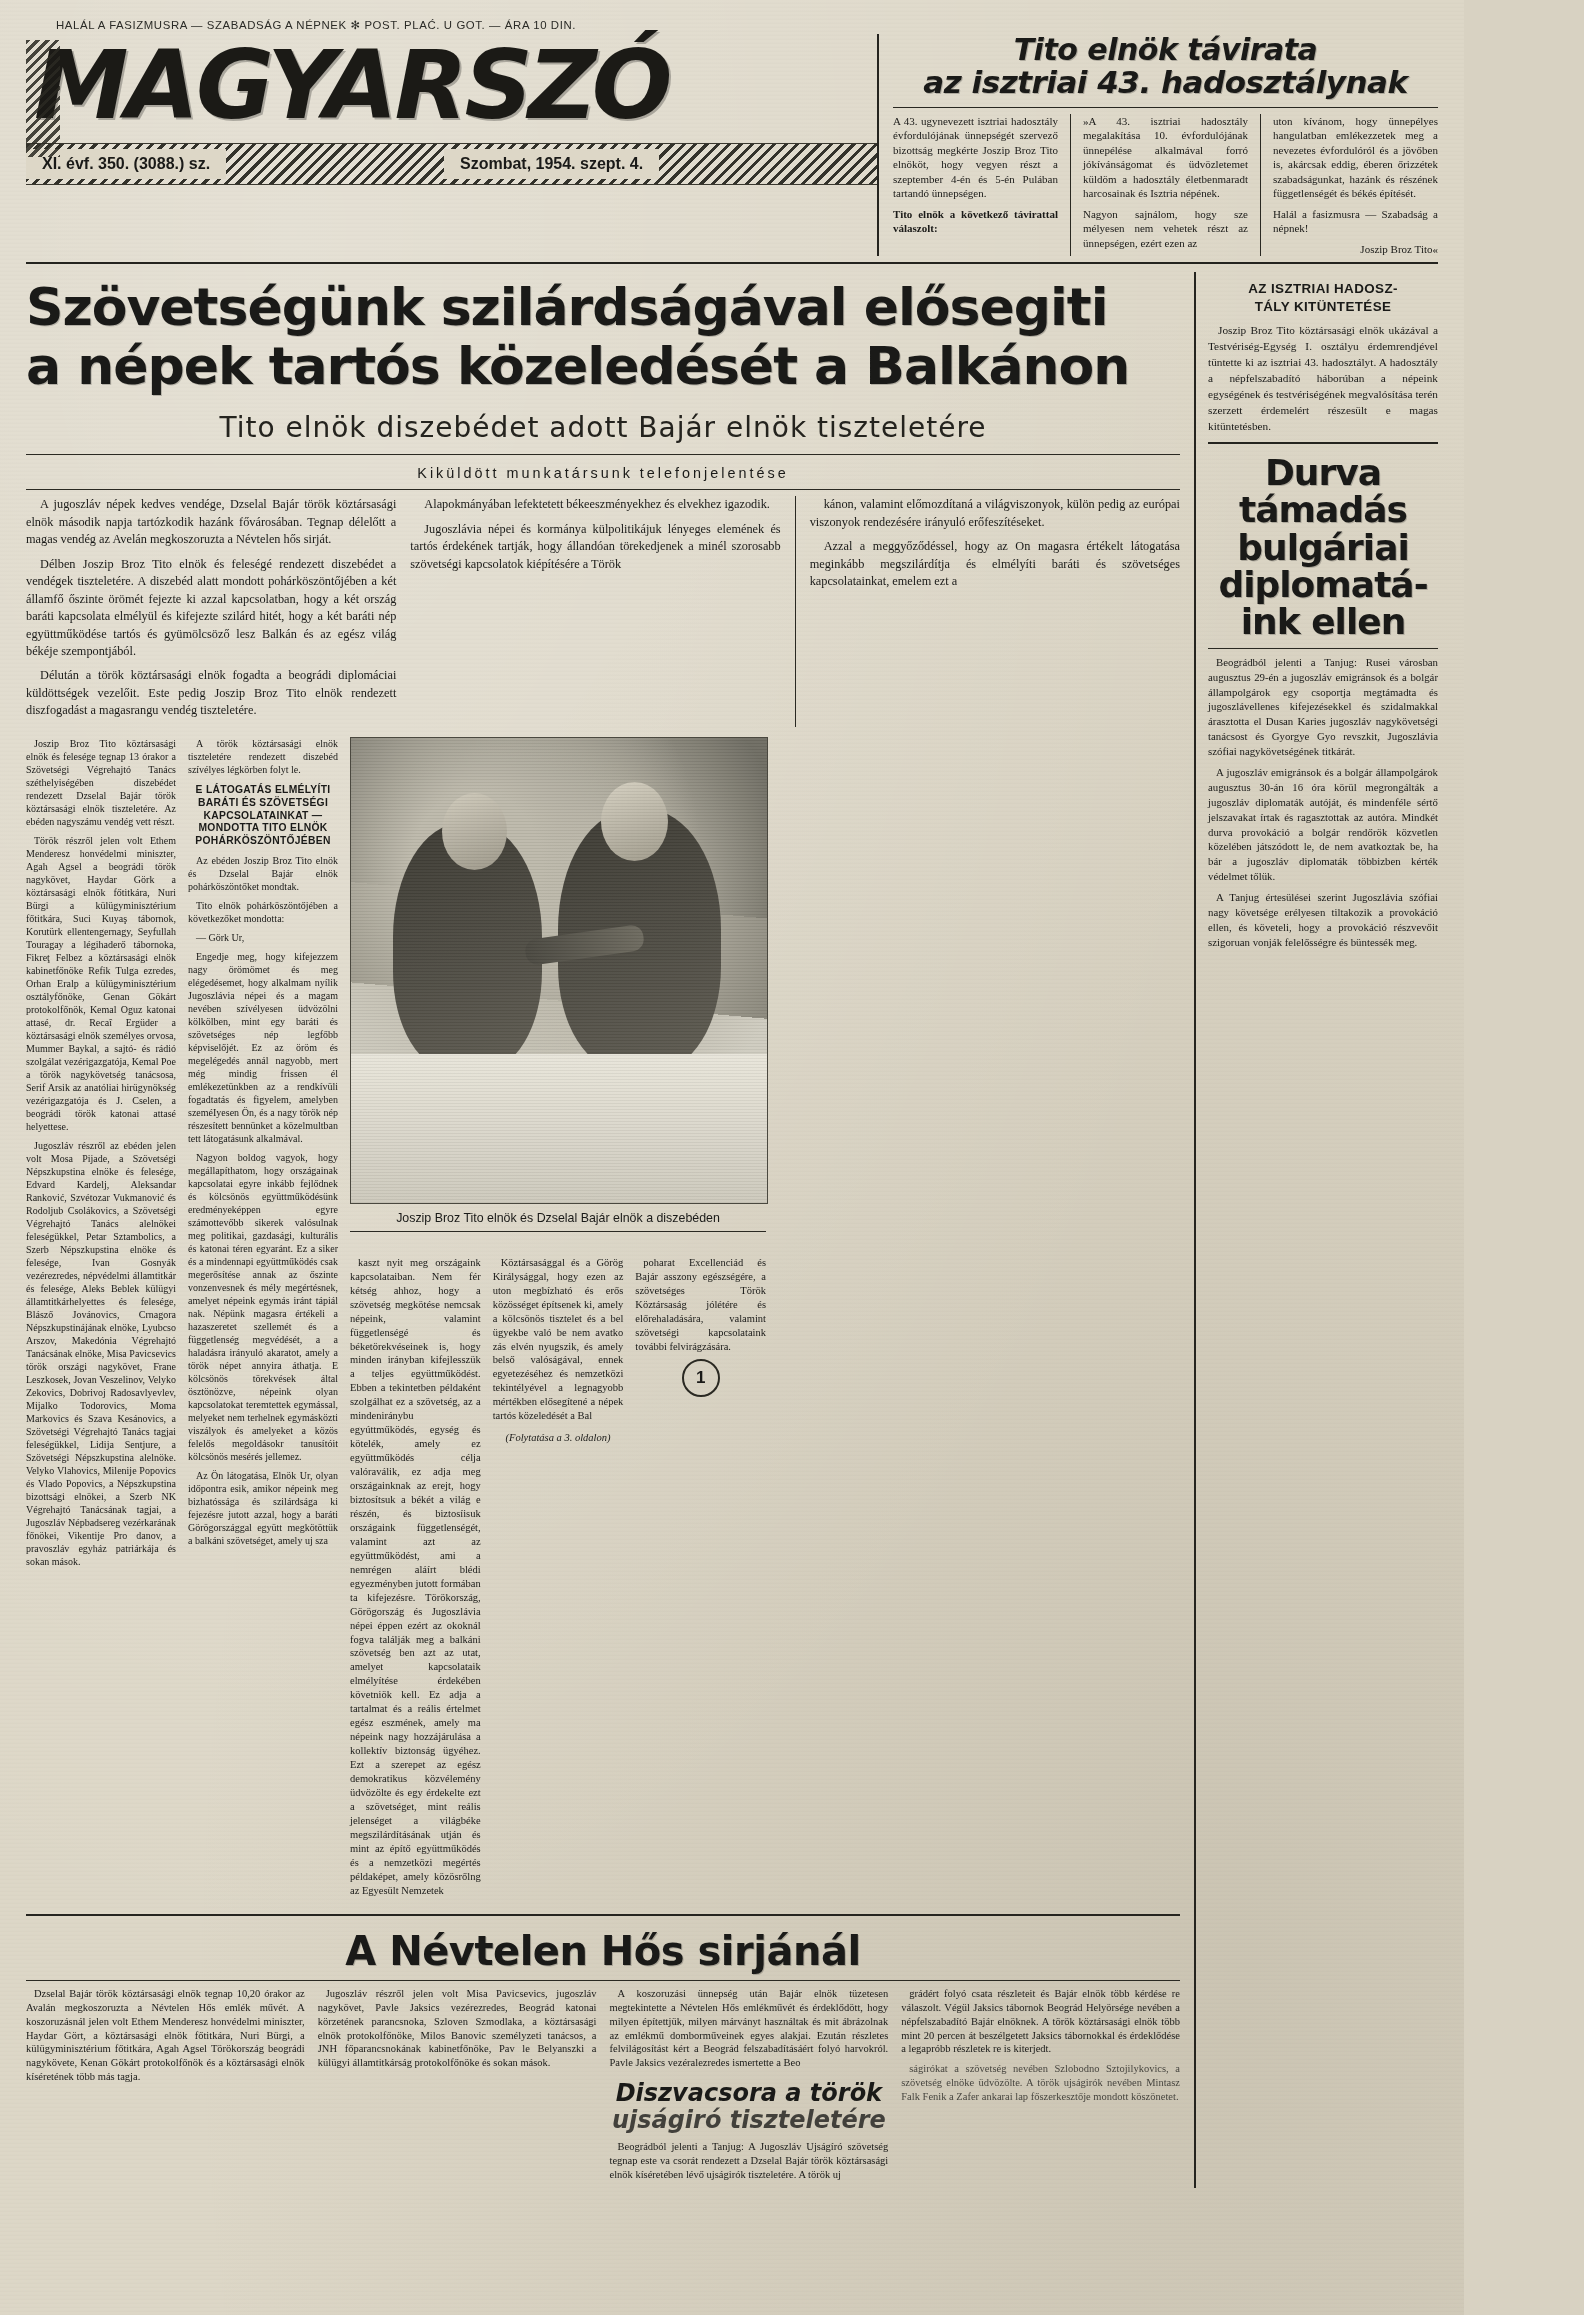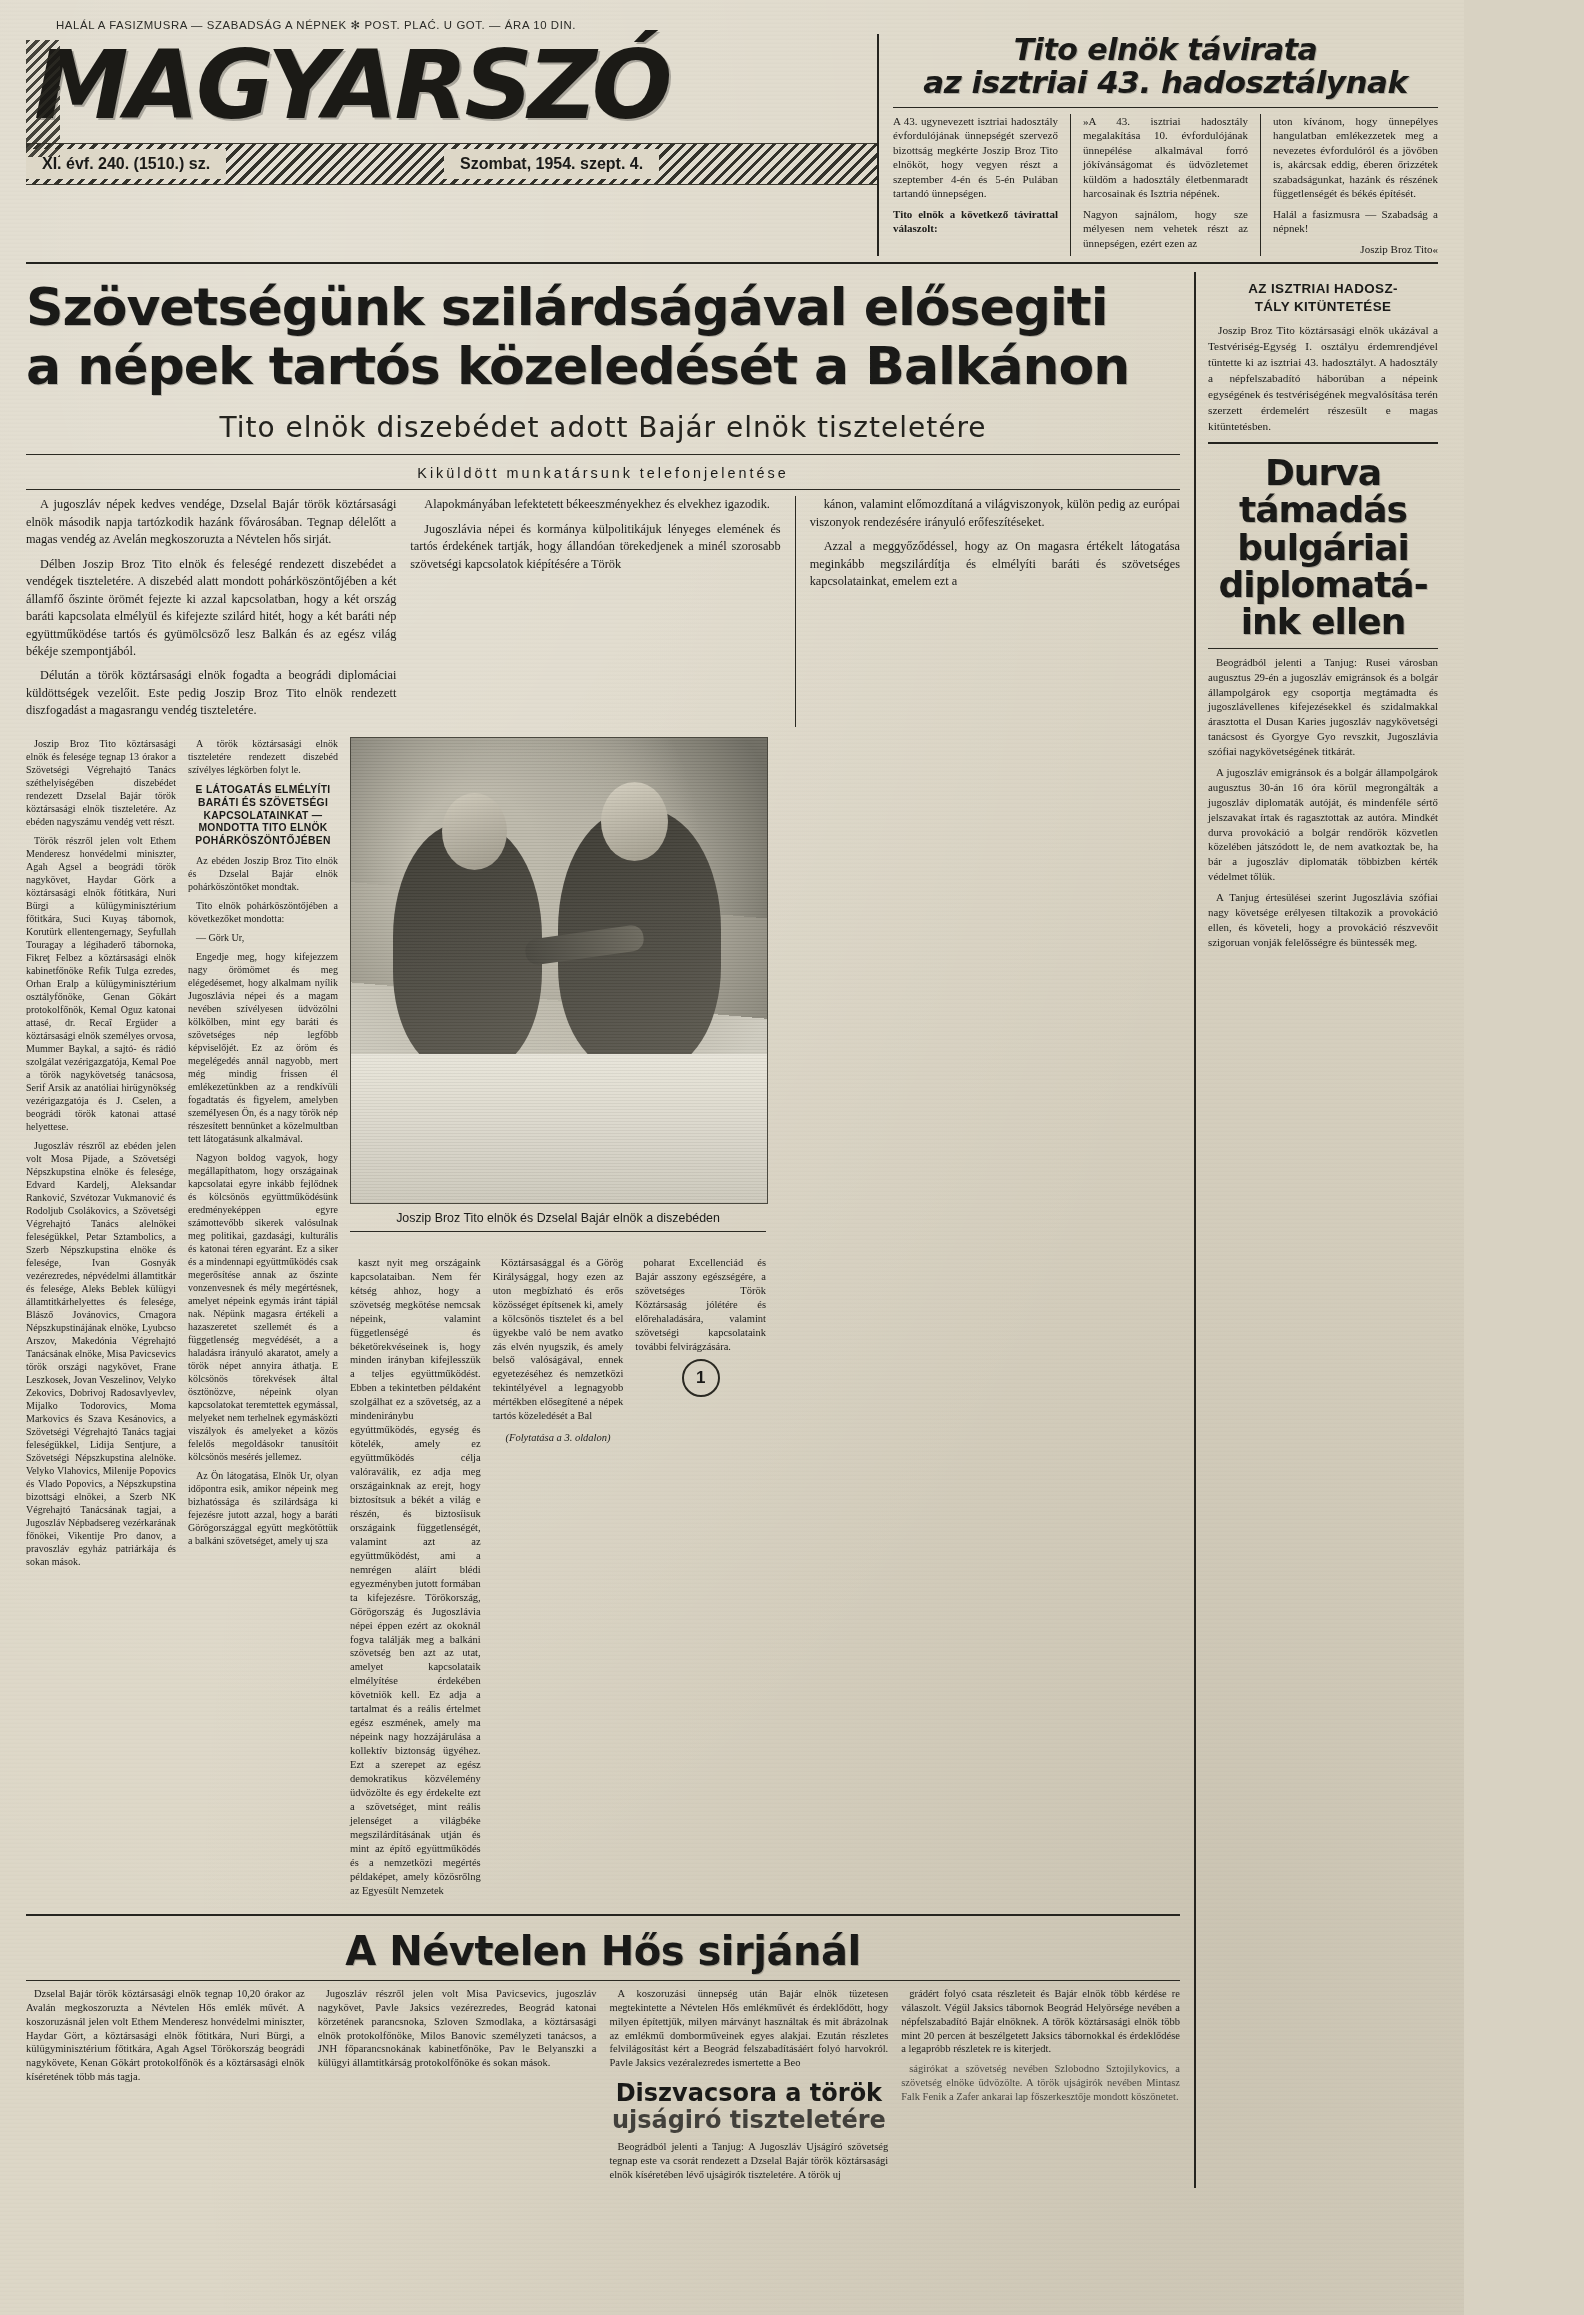--- a/index.html
+++ b/index.html
@@ -189,21 +189,21 @@
   .bottomsec{margin-top:10px;border-top:2px solid #25241f;padding-top:6px;}
   .bigtitle{
     font-family:"DejaVu Sans", sans-serif;font-weight:bold;
     font-size:40px;text-align:center;letter-spacing:-0.5px;margin:6px 0 6px 0;
     text-shadow:1px 1px 0 rgba(0,0,0,.2);
   }
   .b3{display:flex;gap:13px;font-size:10.5px;line-height:1.33;text-align:justify;}
   .b3 .c{flex:1;}
   .b3 p{margin:0 0 6px 0;text-indent:8px;}
   .midtitle{
-    font-family:"DejaVu Sans", sans-serif;font-weight:bold;
+    font-family:"DejaVu Sans", sans-serif;font-weight:bold;font-style:italic;
     font-size:24px;text-align:center;line-height:1.12;margin:10px 0 6px 0;
   }
   
   .rr-title{
     font-family:"Liberation Sans", sans-serif;font-weight:bold;
     font-size:13.4px;text-align:center;line-height:1.3;letter-spacing:0.4px;margin:8px 0 7px 0;
   }
   .rr-body{font-size:11.3px;line-height:1.42;text-align:justify;}
   .rr-body p{margin:0 0 7px 0;text-indent:10px;}
   .rr-big{
@@ -224,21 +224,21 @@
 
   <div class="topline">HALÁL A FASIZMUSRA — SZABADSÁG A NÉPNEK ✻ POST. PLAĆ. U GOT. — ÁRA 10 DIN.</div>
 
   <div class="masthead-wrap">
     <div class="masthead-left">
       <div class="hatch"></div>
       <div class="logo">
         <span>MAGYAR</span><span class="sz">SZÓ</span>
       </div>
       <div class="issuebar">
-        <div class="box">XI. évf. 240. (1510.) sz.</div>
+        <div class="box">XI. évf. 350. (3088.) sz.</div>
         <div class="spacer"></div>
         <div class="box">Szombat, 1954. szept. 4.</div>
         <div class="spacer"></div>
       </div>
     </div>
 
     <div class="masthead-right">
       <div class="tg-title">
         <div>Tito elnök távirata</div>
         <div class="l2">az isztriai 43. hadosztálynak</div>

